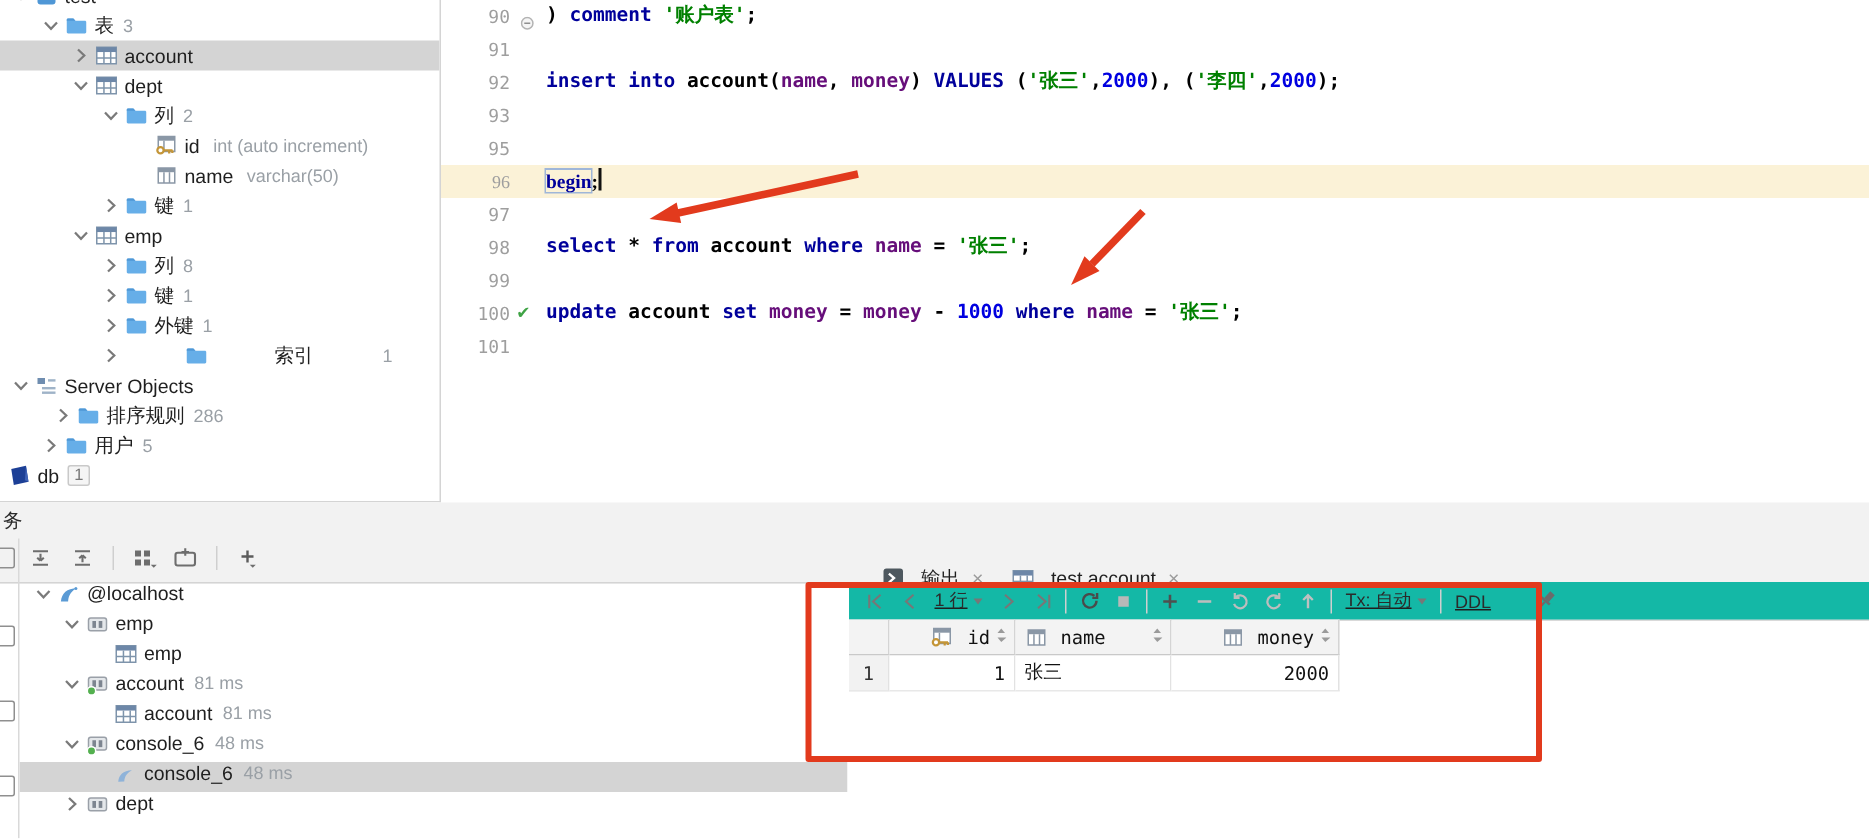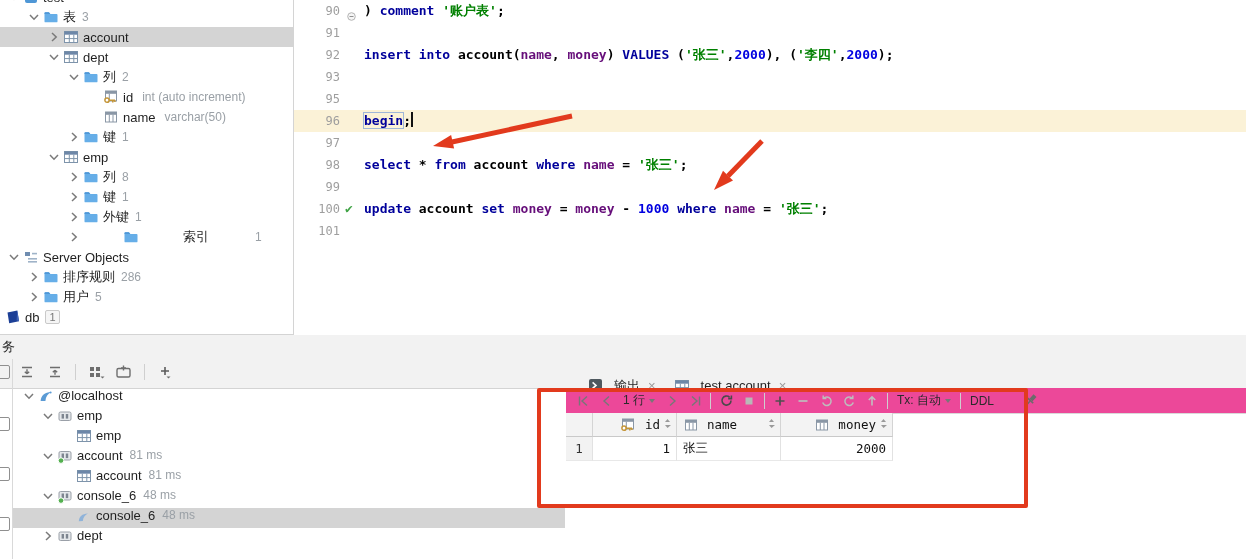--- a/index.html
+++ b/index.html
@@ -15,21 +15,21 @@
   .ti{width:17px;height:16px;flex:none;display:inline-flex;align-items:center;justify-content:center;margin-right:4px;}
   .tlabel{color:#1f1f1f;}
   .cnt{color:#9aa0a6;margin-left:6px;font-size:12px;}
   .hint{color:#9aa0a6;margin-left:9px;font-size:12px;}
   .badge{margin-left:6px;font-size:11px;color:#777;background:#f5f5f5;border:1px solid #c9c9c9;
          border-radius:2px;padding:0 3px;line-height:12px;}
   
   #editor-panel{position:absolute;left:294px;top:0;width:952px;height:334px;overflow:hidden;
                 font-family:"DejaVu Sans Mono",monospace;font-weight:bold;font-size:13px;}
   .eline{position:relative;height:22px;line-height:22px;white-space:pre;}
-  .eline.cur{background:#fbf2d7;}
+  .eline.cur{background:#fbf2d7;font-family:Liberation Serif, serif;}
   .gut{position:absolute;left:0;top:0;width:46px;text-align:right;color:#9e9e9e;
        font-weight:normal;font-size:12px;}
   .check{position:absolute;left:51px;top:0;color:#3fa345;font-size:13px;font-weight:bold;}
   .fold{position:absolute;left:53px;top:6px;width:9px;height:9px;}
   .code{display:block;padding-left:70px;}
   .k{color:#00009b;} .p{color:#000;} .s{color:#008000;} .n{color:#0000e0;} .f{color:#660e7a;}
   .boxed{box-shadow:0 0 0 1px #9fb6d8;}
   .caret{display:inline-block;width:2px;height:15px;background:#111;vertical-align:-2px;}
   
   #bottom{position:absolute;left:0;top:335px;width:1246px;height:224px;background:#fff;}
@@ -47,22 +47,22 @@
   .tab{display:flex;align-items:center;gap:6px;padding:0 9px;position:relative;color:#1f1f1f;font-size:13px;}
   .tab .x{color:#9b9b9b;font-size:13px;margin-left:2px;}
   .tab.active::after{content:"";position:absolute;left:5px;right:5px;bottom:0;height:3px;background:#8f8f8f;}
   
   #stree{position:absolute;left:13px;top:53px;width:552px;height:171px;overflow:hidden;}
   .strow{display:flex;align-items:flex-start;height:20px;white-space:nowrap;}
   .strow.sel{background:#d4d4d4;}
   .time{color:#9aa0a6;margin-left:7px;font-size:12px;}
   
   #result{position:absolute;left:566px;top:53px;right:0;bottom:0;background:#fff;}
-  #gtoolbar{position:absolute;left:0;top:0;right:0;height:25px;background:#ec4899;
-            border-bottom:1px solid #d9d9d9;display:flex;align-items:center;padding-left:6px;gap:1px;}
+  #gtoolbar{position:absolute;left:0;top:0;right:0;height:25px;background:#14b8a6;
+            border-bottom:1px solid #d9d9d9;display:flex;align-items:center;padding-left:6px;gap:1px;text-decoration:underline;}
   .gb{width:22px;height:20px;display:inline-flex;align-items:center;justify-content:center;}
   .glabel{font-size:12px;color:#2b2b2b;display:inline-flex;align-items:center;gap:4px;padding:0 5px;}
   .dcaret{width:0;height:0;border-left:3.5px solid transparent;border-right:3.5px solid transparent;
           border-top:4px solid #777;display:inline-block;}
   #grid{position:absolute;left:0;top:25px;right:0;bottom:0;font-family:"DejaVu Sans Mono",monospace;font-size:12.5px;}
   .hrow,.drow{display:flex;height:24px;}
   .hcell{display:flex;align-items:center;gap:4px;background:#f3f3f3;border-right:1px solid #d4d4d4;
          border-bottom:1px solid #c9c9c9;padding:0 5px;box-sizing:border-box;color:#111;}
   .ccell{display:flex;align-items:center;border-right:1px solid #e2e2e2;border-bottom:1px solid #e8e8e8;
          padding:0 6px;box-sizing:border-box;background:#fff;color:#111;}
@@ -286,21 +286,21 @@
           <span class="ti">
             <svg width="16" height="16" viewBox="0 0 16 16">
               <rect x="2" y="3" width="5" height="4" fill="#6f8db0"></rect>
               <rect x="5" y="9" width="9" height="1.6" fill="#9fb3c8"></rect>
               <rect x="5" y="12" width="9" height="1.6" fill="#9fb3c8"></rect>
               <rect x="9" y="3.8" width="5" height="1.6" fill="#9fb3c8"></rect>
             </svg>
           </span>
           <span class="tlabel">Server Objects</span>
         </div>
-        <div class="trow" style="padding-left: 26px;">
+        <div class="trow" style="padding-left: 34px;">
           <span class="ch">
             <svg width="16" height="16" viewBox="0 0 16 16">
               <path d="M6 4l4.2 4L6 12" fill="none" stroke="#7a7a7a" stroke-width="1.5"></path>
             </svg>
           </span>
           <span class="ti">
             <svg width="16" height="16" viewBox="0 0 16 16">
               <path d="M1.5 4.2c0-.5.4-.9.9-.9h3.5l1.4 1.6h6.3c.5 0 .9.4.9.9v6.6c0 .5-.4.9-.9.9H2.4c-.5 0-.9-.4-.9-.9z" fill="#66aee8"></path>
               <path d="M1.5 4.2c0-.5.4-.9.9-.9h3.5l1.4 1.6H1.5z" fill="#4f97d6"></path>
             </svg>

